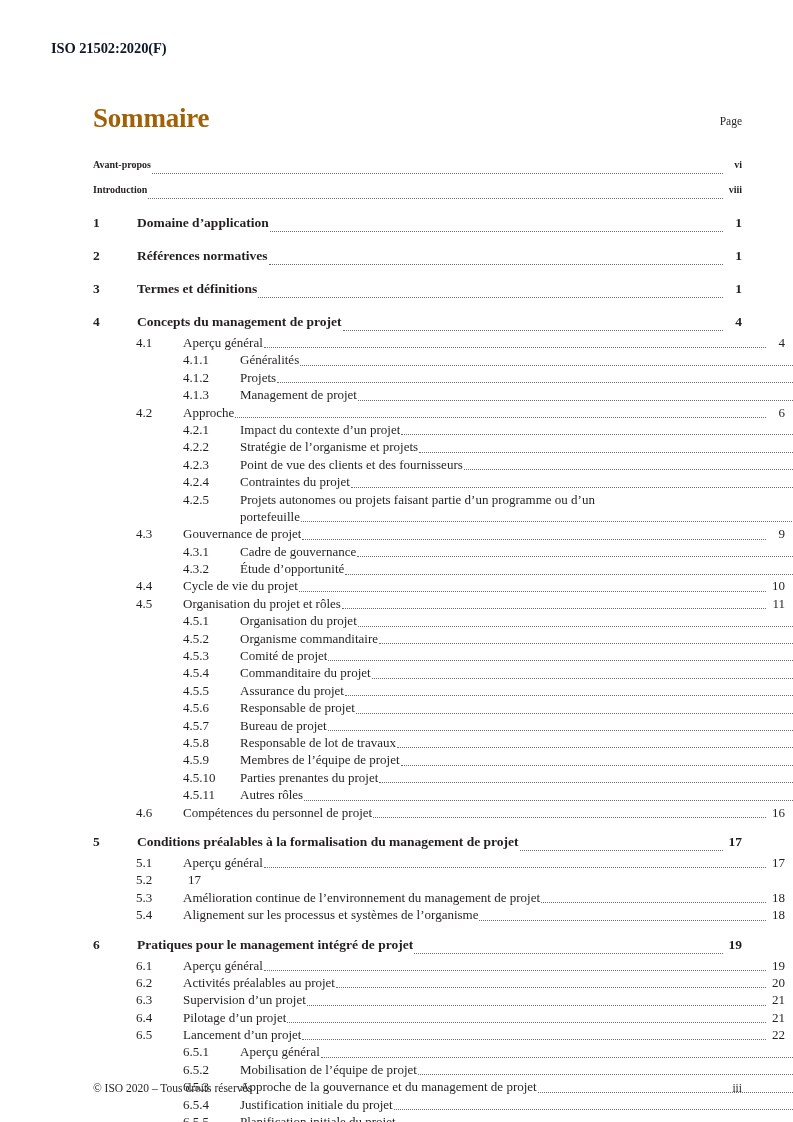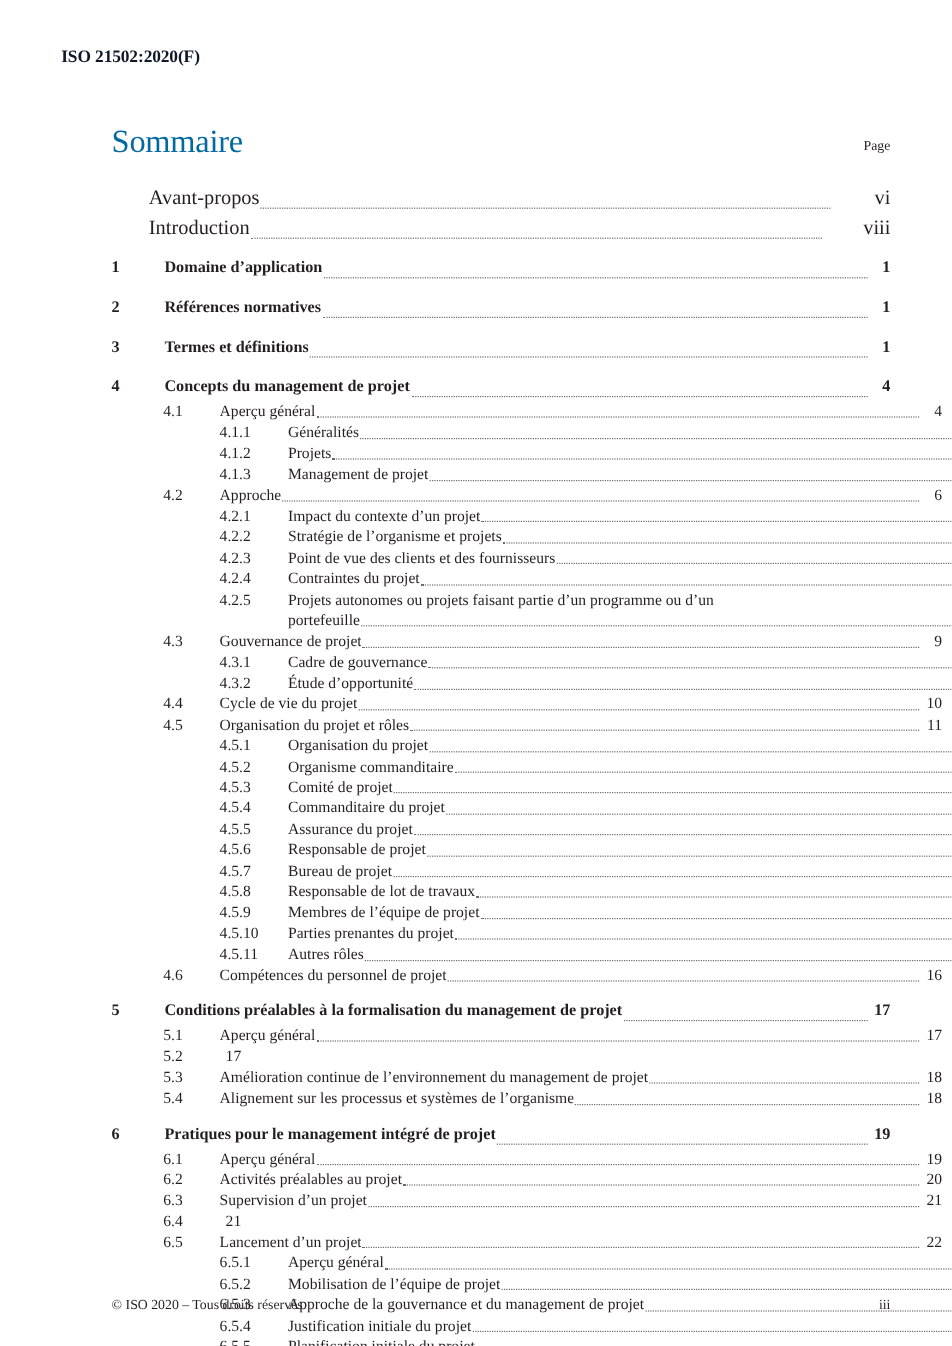--- a/index.html
+++ b/index.html
@@ -41,24 +41,24 @@
     position: absolute;
     top: 105px;
     left: 93px;
     right: 51px;
     display: flex;
     align-items: baseline;
     justify-content: space-between;
   }
   .toc-title {
     font-family: "Liberation Serif", "DejaVu Serif", serif;
-    font-weight: normal;
+    font-weight: bold;
     font-size: 27px;
     line-height: 1;
-    color: #0369a1;
+    color: #a16207;
     letter-spacing: -0.2px;
   }
   .page-label {
     font-family: "Liberation Serif", "DejaVu Serif", serif;
     font-size: 11.5px;
     color: #231f20;
     position: relative;
     top: -2px;
   }
 
@@ -104,25 +104,24 @@
   }
   .pg {
     flex: 0 0 auto;
     text-align: right;
     white-space: nowrap;
     padding-left: 2px;
   }
 
   
   .lvl-front {
-    font-weight: normal;
-    font-size: 17px;
+    font-weight: bold;
+    font-size: 10px;
     line-height: 25px;
     height: 25px;
-    gap: 31px;
   }
   .lvl-front .num { width: 0; }
   .lvl-front .pg { min-width: 16px; }
 
   
   .lvl-1 {
     font-weight: bold;
     font-size: 13.5px;
     line-height: 25px;
     height: 25px;
@@ -516,20 +515,24 @@
       <div class="toc-entry lvl-2">
         <span class="num">6.3</span>
         <span class="label-wrap">
           <span class="label">Supervision d’un projet</span>
           <span class="leader"></span>
         </span>
         <span class="pg">21</span>
       </div>
       <div class="toc-entry lvl-2">
         <span class="num">6.4</span>
+        <span class="label-wrap">
+          <span class="label">Pilotage d’un projet</span>
+          <span class="leader"></span>
+        </span>
         <span class="pg">21</span>
       </div>
       <div class="toc-entry lvl-2">
         <span class="num">6.5</span>
         <span class="label-wrap">
           <span class="label">Lancement d’un projet</span>
           <span class="leader"></span>
         </span>
         <span class="pg">22</span>
       </div>

